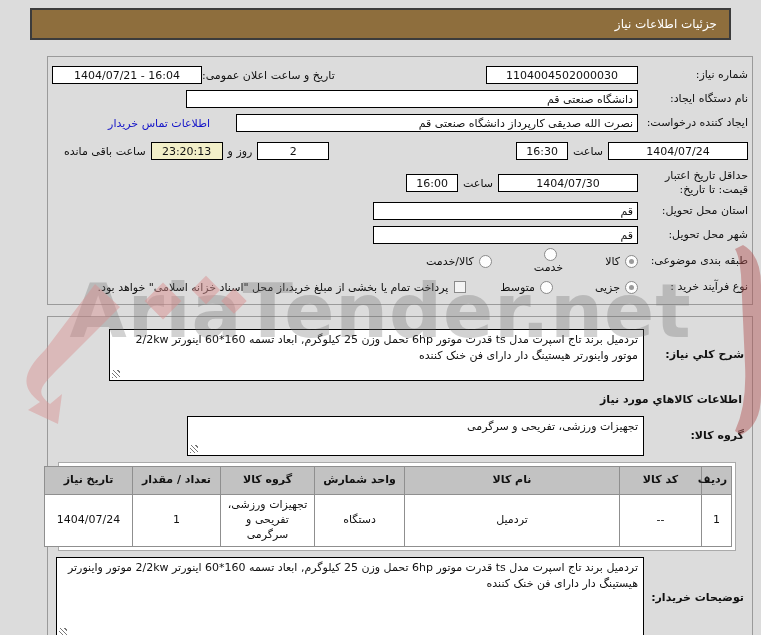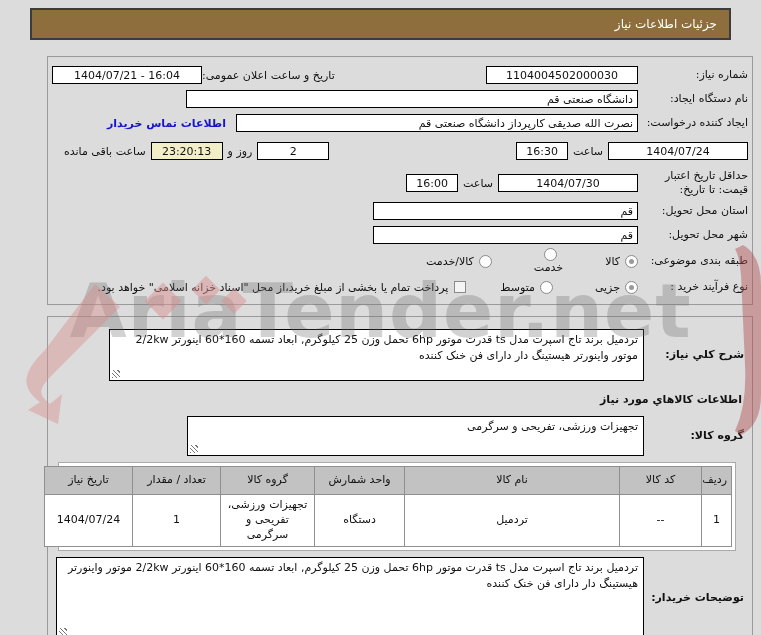--- a/index.html
+++ b/index.html
@@ -25,21 +25,21 @@
   .row { display:flex; align-items:center; margin:2px 0; min-height:22px; }
   .lbl { width:110px; flex:0 0 110px; padding-left:6px; line-height:1.25; }
   .inp {
     background:#fff; border:1px solid #000; height:18px;
     display:flex; align-items:center; padding:0 4px; overflow:hidden;
   }
   .center { justify-content:center; }
   .ltr { direction:ltr; unicode-bidi:isolate; }
   .yellow { background:#f2efc8; }
   .spacer { flex:1; }
-  .link { color:#1414c8; margin-right:10px; cursor:pointer;font-weight:bold; }
+  .link { color:#1414c8; margin-right:26px; cursor:pointer; }
   .radio {
     width:13px; height:13px; border-radius:50%;
     border:1px solid #8a8a8a; background:#fdfdfd; position:relative;
     margin-left:5px; flex:0 0 13px;
   }
   .radio.sel::after {
     content:""; position:absolute; inset:3px;
     background:#9a9a9a; border-radius:50%;
   }
   .check {
@@ -54,21 +54,21 @@
   .ta::after { 
     content:""; position:absolute; left:2px; bottom:2px; width:8px; height:8px;
     background:repeating-linear-gradient(45deg,#777 0 1px,transparent 1px 3px);
   }
   .sect-hd { font-weight:bold; padding:6px 6px 4px 0; }
   .frow { display:flex; margin:6px 4px; }
   .frow .flbl { width:100px; flex:0 0 100px; padding-left:4px; display:flex; align-items:center; justify-content:flex-start; font-weight:bold; line-height:1.3; }
   .tablewrap { margin:4px 12px 6px 6px; border:1px solid #aaa; background:#fff; padding:3px; }
   table { border-collapse:collapse; width:100%; table-layout:fixed; }
   th, td { border:1px solid #8f8f8f; padding:3px 4px; text-align:center; vertical-align:middle; line-height:1.35; }
-  th { background:#c2c2c2; font-weight:normal; height:28px;margin-top:44px; }
+  th { background:#c2c2c2; font-weight:bold; height:28px;margin-top:44px; }
   td { background:#fff; height:52px; }
   
   .wm { position:absolute; inset:0; pointer-events:none; z-index:40; }
   .wm-text {
     position:absolute; top:268px; left:0; width:761px; text-align:center;
     font-size:74px; font-weight:bold; letter-spacing:1px;
     color:rgba(105,105,105,0.30); white-space:nowrap; direction:ltr;
   }
   .wm-shape { position:absolute; opacity:0.45; }
   .diamond {

